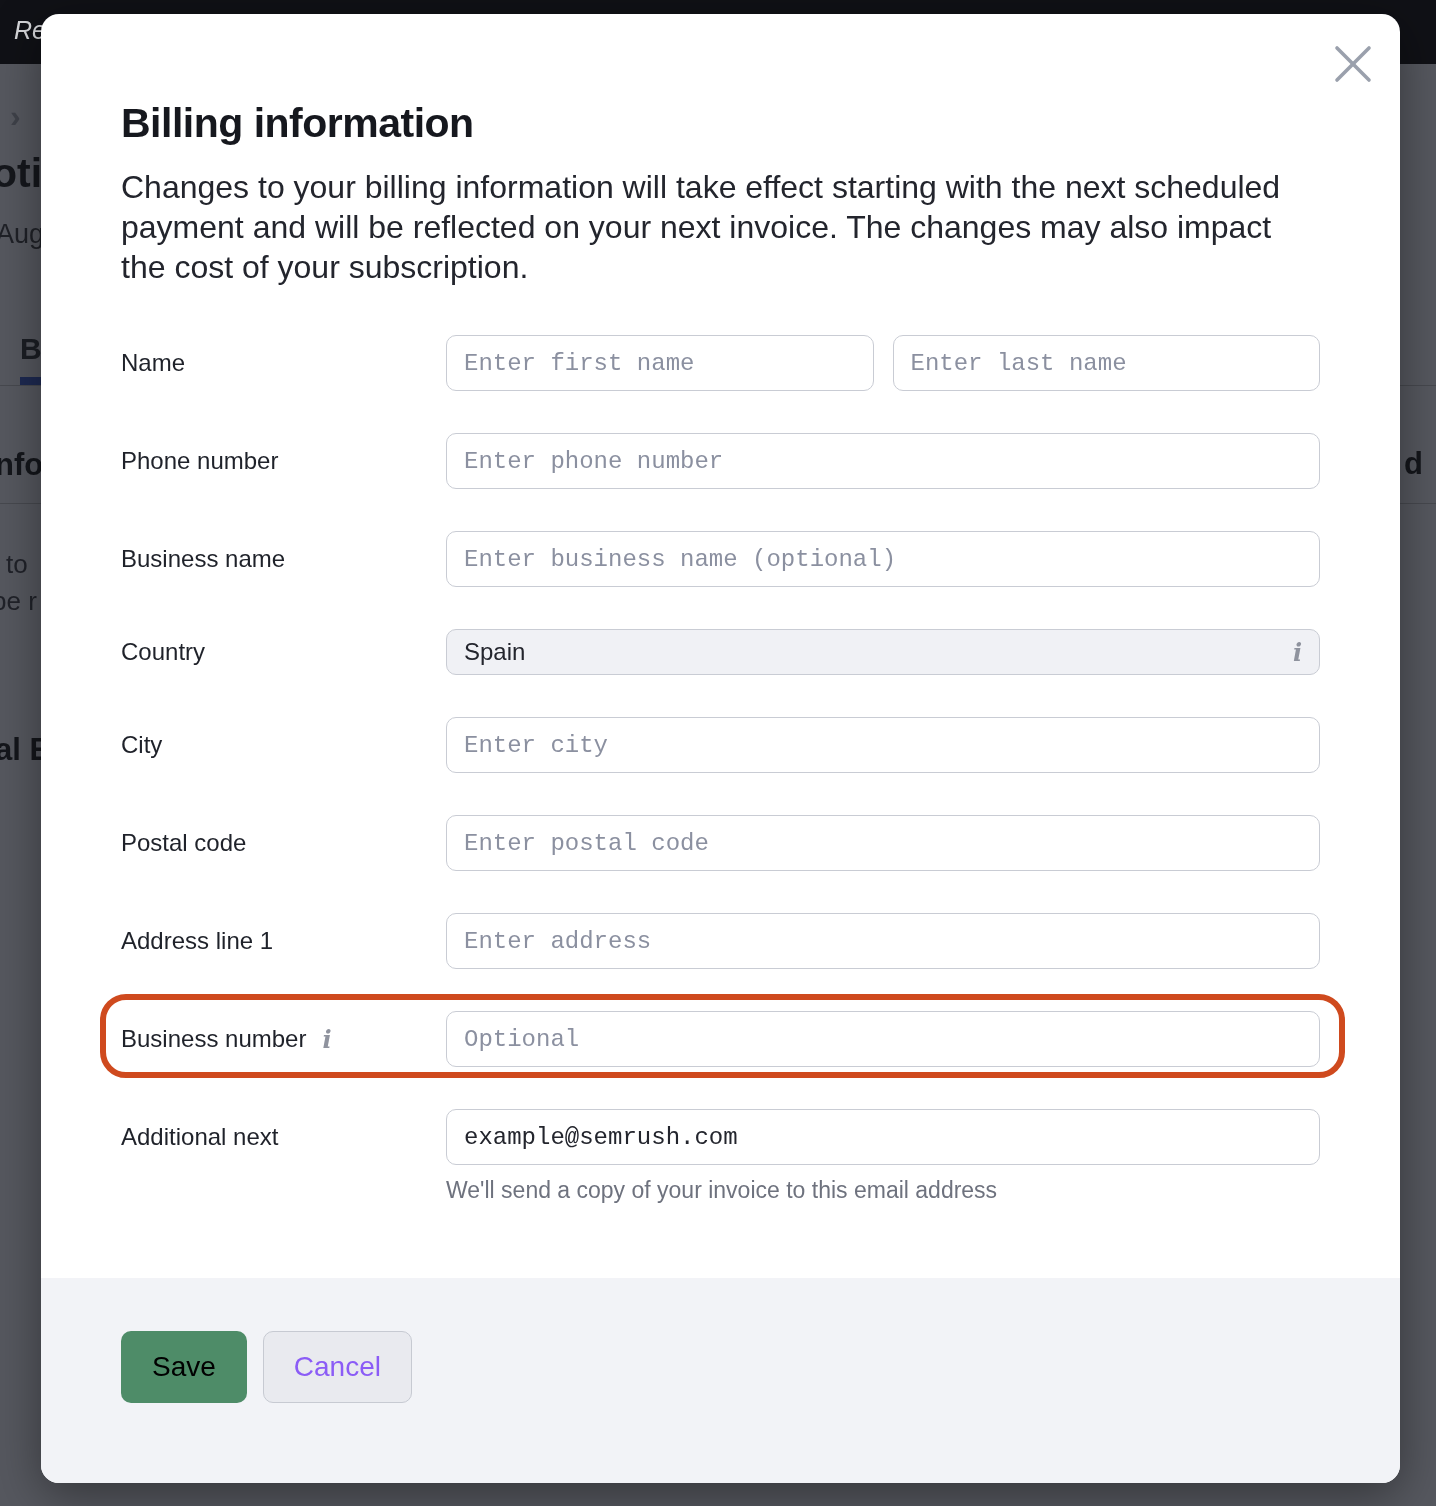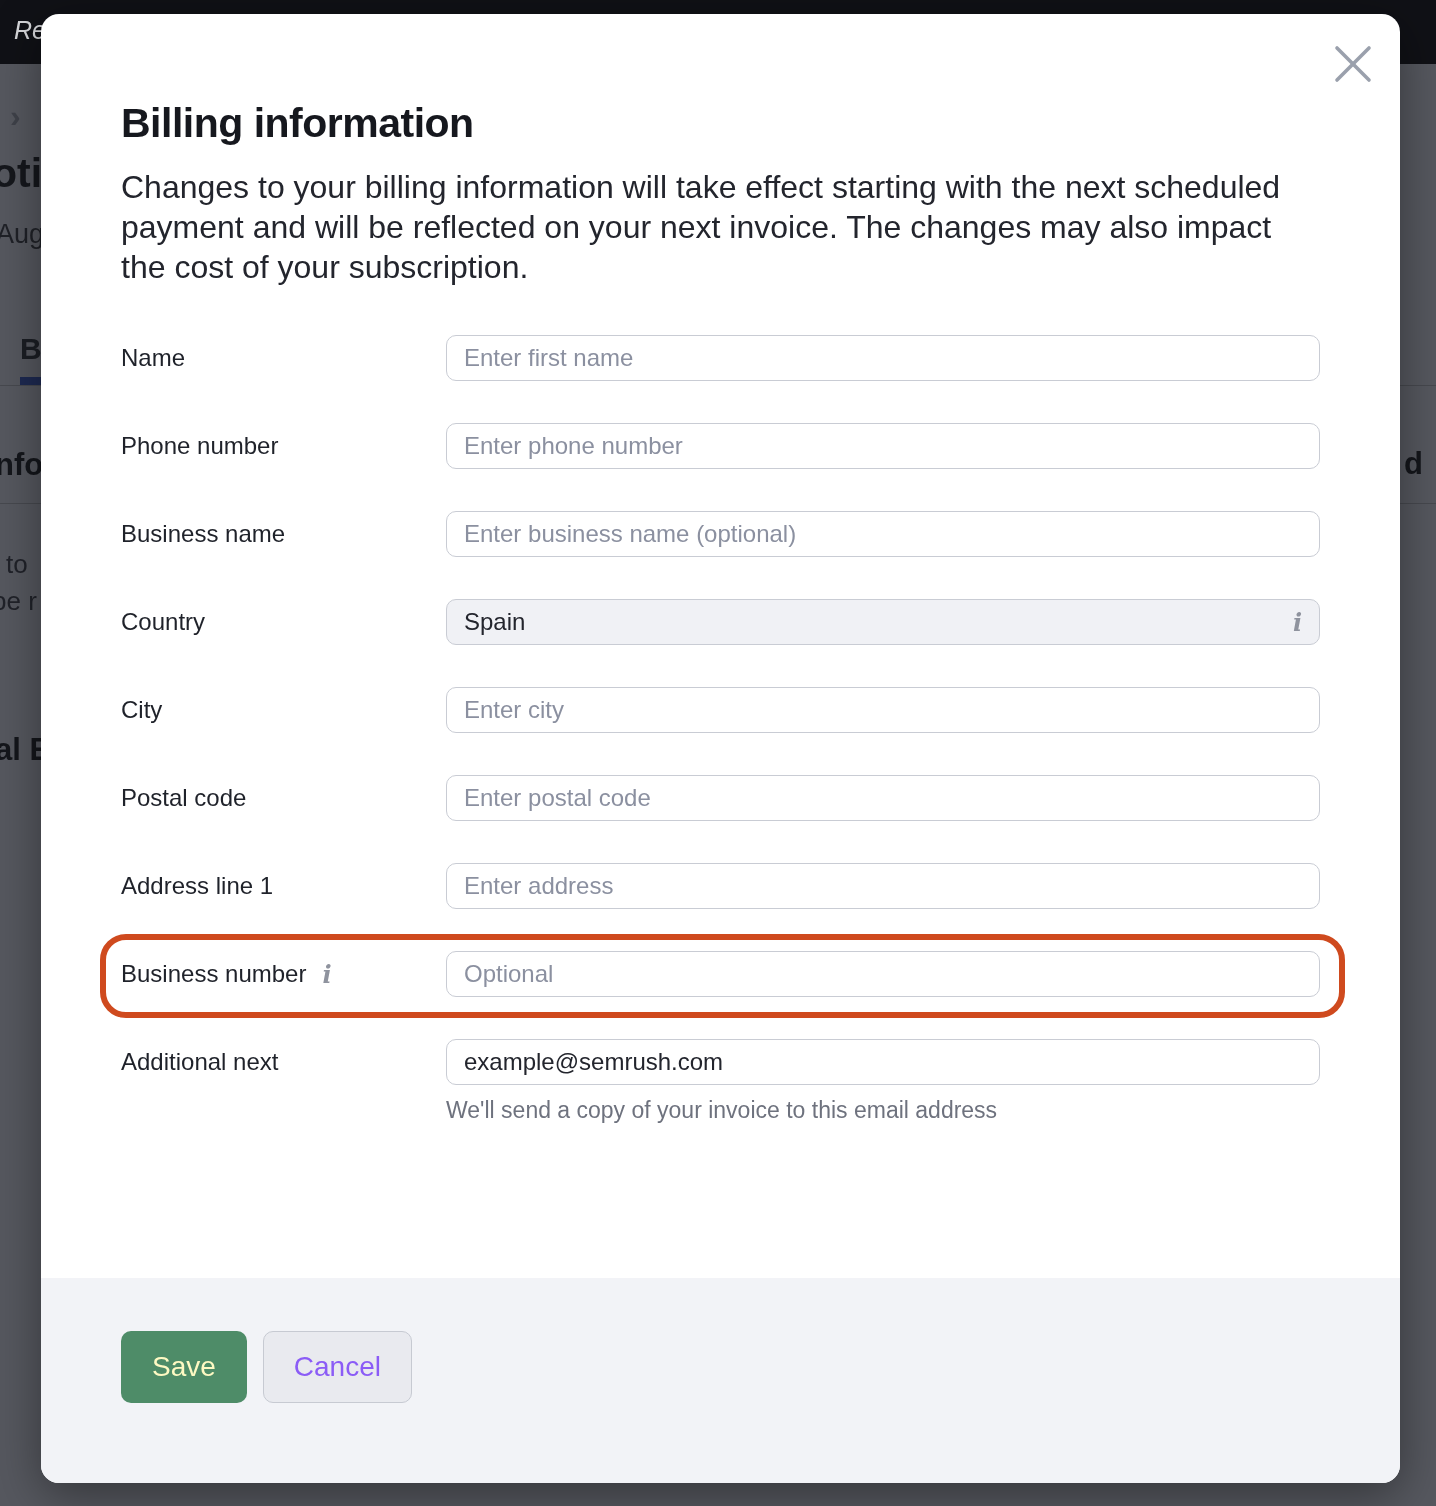--- a/index.html
+++ b/index.html
@@ -30,39 +30,39 @@
            background:#ffffff; border-radius:18px; box-shadow:0 12px 48px rgba(0,0,0,.4); z-index:5; }
   .close-btn { position:absolute; top:31px; right:28px; width:38px; height:38px; cursor:pointer;
                background:none; border:none; padding:0; }
   .modal-title { margin:86px 80px 0; font-size:41px; font-weight:700; color:#16181e; letter-spacing:-0.5px; }
   .modal-desc { margin:20px 80px 0; width:1200px; font-size:32px; line-height:40px; color:#23252d; }
 
   .form { margin:48px 80px 0; }
   .form-row { display:flex; align-items:center; margin-bottom:42px; position:relative; }
   .field-label { flex:0 0 325px; font-size:24px; color:#1f222a; display:flex; align-items:center; }
   .input-area { flex:1; display:flex; gap:19px; }
-  .text-input { height:46px; width:100%; border:1px solid #c9ccd4; border-radius:10px;
-                font-family:Liberation Sans, sans-serif; font-size:24px; color:#23252d;
+  .text-input { height:56px; width:100%; border:1px solid #c9ccd4; border-radius:10px;
+                font-family:Liberation Mono, monospace; font-size:24px; color:#23252d;
                 padding:9px 17px; background:#fff; outline:none; }
   .text-input::placeholder { color:#8b90a0; opacity:1; }
   .select-box { height:46px; width:100%; border:1px solid #c9ccd4; border-radius:10px; background:#f0f1f5;
                 display:flex; align-items:center; justify-content:space-between; padding:0 17px;
                 font-size:24px; color:#23252d; cursor:pointer; }
   .info-icon { font-family:"DejaVu Serif", serif; font-style:italic; font-weight:700;
                font-size:24px; color:#8f939e; cursor:pointer; }
   .label-info { margin-left:16px; }
   .highlight-ring { position:absolute; left:-21px; top:-17px; width:1245px; height:84px;
                     border:6px solid #cf4a1e; border-radius:26px; pointer-events:none; z-index:3; }
   .helper-text { margin:-28px 0 0 325px; padding-bottom:36px; font-size:23px; color:#6e727e; }
 
   .modal-footer { position:absolute; left:0; right:0; bottom:0; height:205px; background:#f2f3f7;
                   border-radius:0 0 18px 18px; padding:53px 0 0 80px; display:flex; gap:16px; }
   .btn { height:72px; border-radius:10px; font-family:"Liberation Sans", sans-serif;
          font-size:28px; cursor:pointer; }
-  .btn-save { background:#4e8c68; color:#fef9c3; border:none; padding:0 31px; }
+  .btn-save { background:#4e8c68; color:#000000; border:none; padding:0 31px; }
   .btn-cancel { background:#e9eaef; color:#8b5cf6; border:1px solid #c7cad2; padding:0 30px; }
 </style>
 </head>
 <body>
 
 <div id="backdrop">
   <div class="topbar">
     <span class="topbar-text">Re</span>
   </div>
   <span class="bg-frag frag-chevron">›</span>
@@ -90,20 +90,21 @@
 
   <h1 class="modal-title">Billing information</h1>
   <p class="modal-desc">Changes to your billing information will take effect starting with the next scheduled payment and will be reflected on your next invoice. The changes may also impact the cost of your subscription.</p>
 
   <div class="form">
 
     <div class="form-row">
       <span class="field-label">Name</span>
       <div class="input-area">
         <input type="text" class="text-input" placeholder="Enter first name" style="">
+        <input type="text" class="text-input" placeholder="Enter last name" style="">
       </div>
     </div>
 
     <div class="form-row">
       <span class="field-label">Phone number</span>
       <div class="input-area">
         <input type="text" class="text-input" placeholder="Enter phone number" style="">
       </div>
     </div>
 

